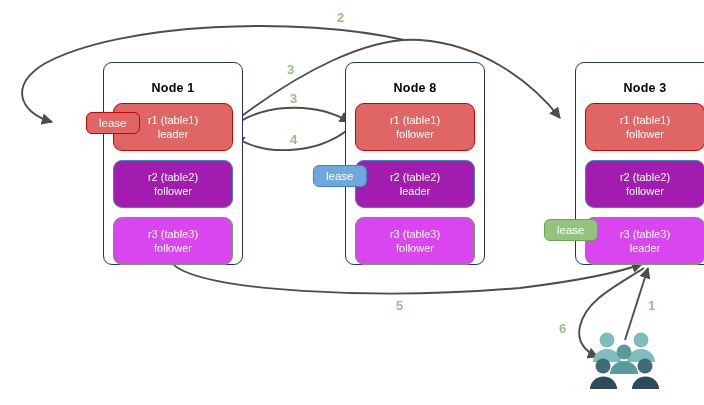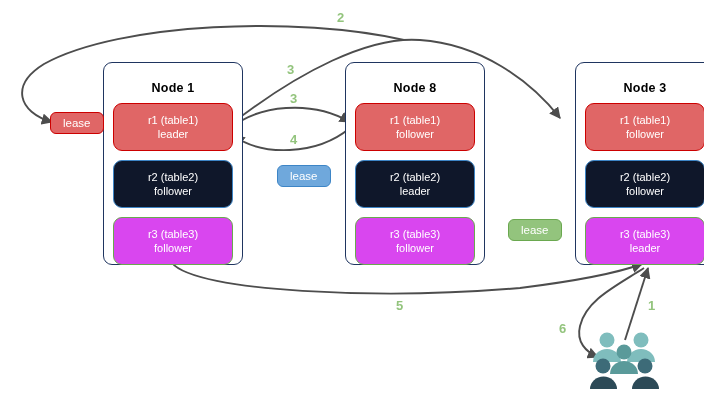--- a/index.html
+++ b/index.html
@@ -52,36 +52,37 @@
     flex-direction: column;
     align-items: center;
     justify-content: center;
     color: #ffffff;
     font-size: 11px;
     line-height: 14px;
     text-align: center;
   }
   .replica .ln { display: block; }
   .rep-red   { background: #e06666; border: 1.6px solid #cc0000; }
-  .rep-blue  { background: #0f172a; border: 1.6px solid #3d85c6; }
+  .rep-blue  { background: #a21caf; border: 1.6px solid #3d85c6; }
   .rep-green { background: #d946ef; border: 1.6px solid #6aa84f; }
 
   
   .lease {
     position: absolute;
     box-sizing: border-box;
     height: 22px;
     padding: 0 12px;
     border-radius: 6px;
     display: flex;
     align-items: center;
     justify-content: center;
     color: #ffffff;
     font-size: 11.5px;
     white-space: nowrap;
+    margin-left: 36px;
   }
   .lease-red   { background: #e06666; border: 1.6px solid #cc0000; }
   .lease-blue  { background: #6fa8dc; border: 1.6px solid #3d85c6; }
   .lease-green { background: #93c47d; border: 1.6px solid #6aa84f; }
 
   
   .step {
     position: absolute;
     color: #93c47d;
     font-size: 13px;

